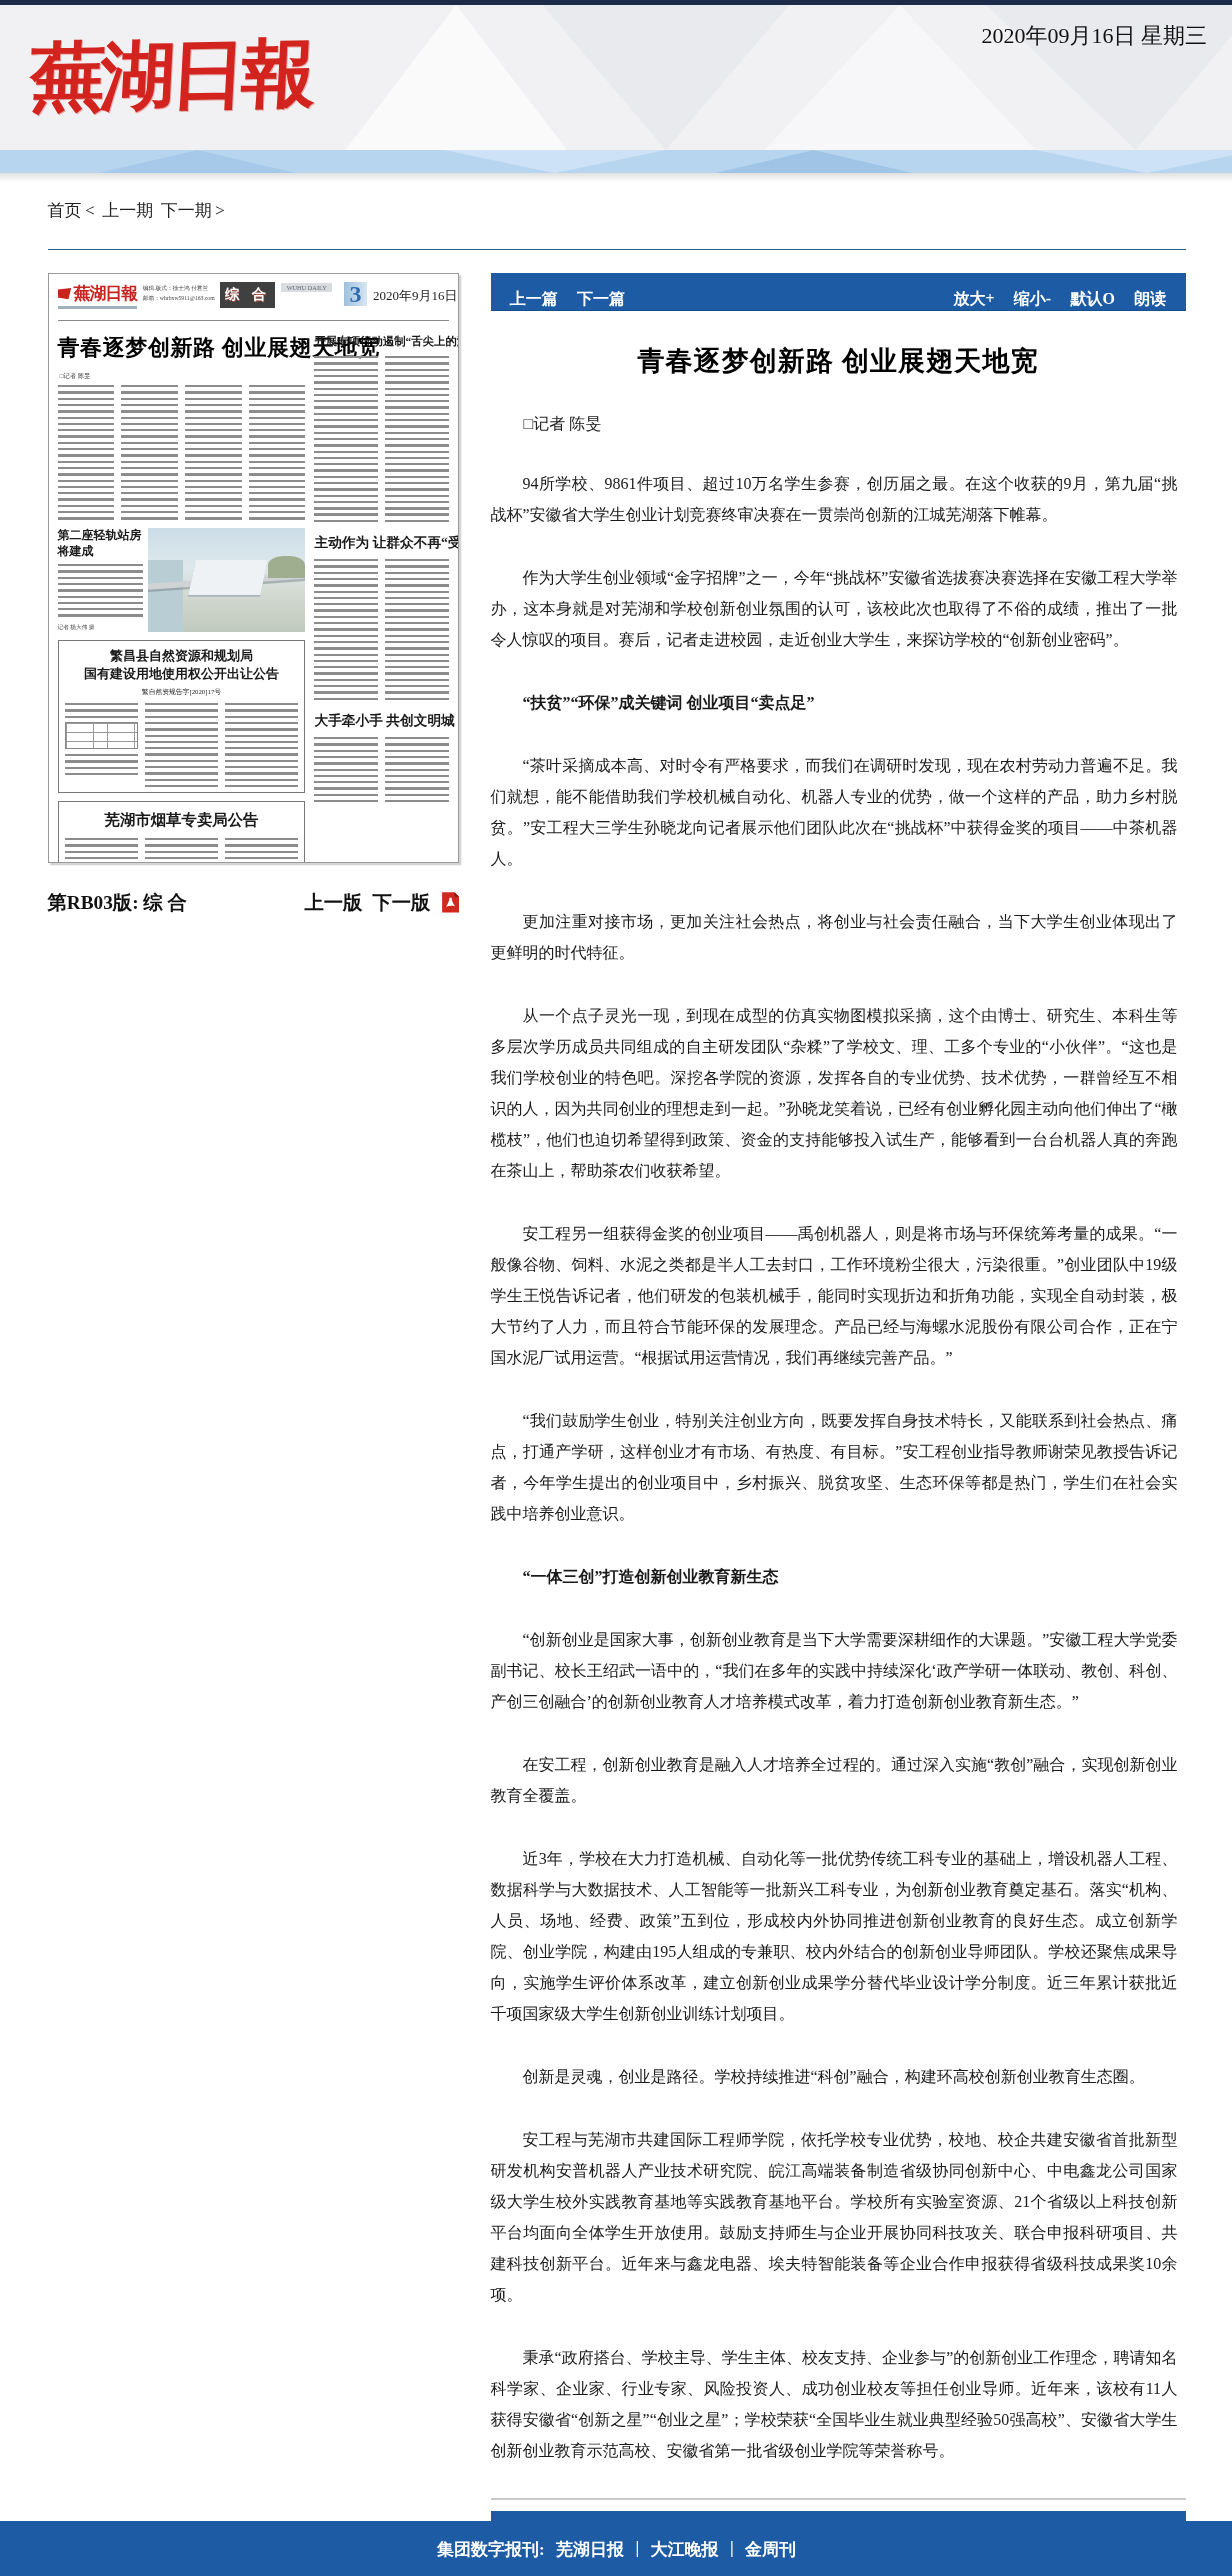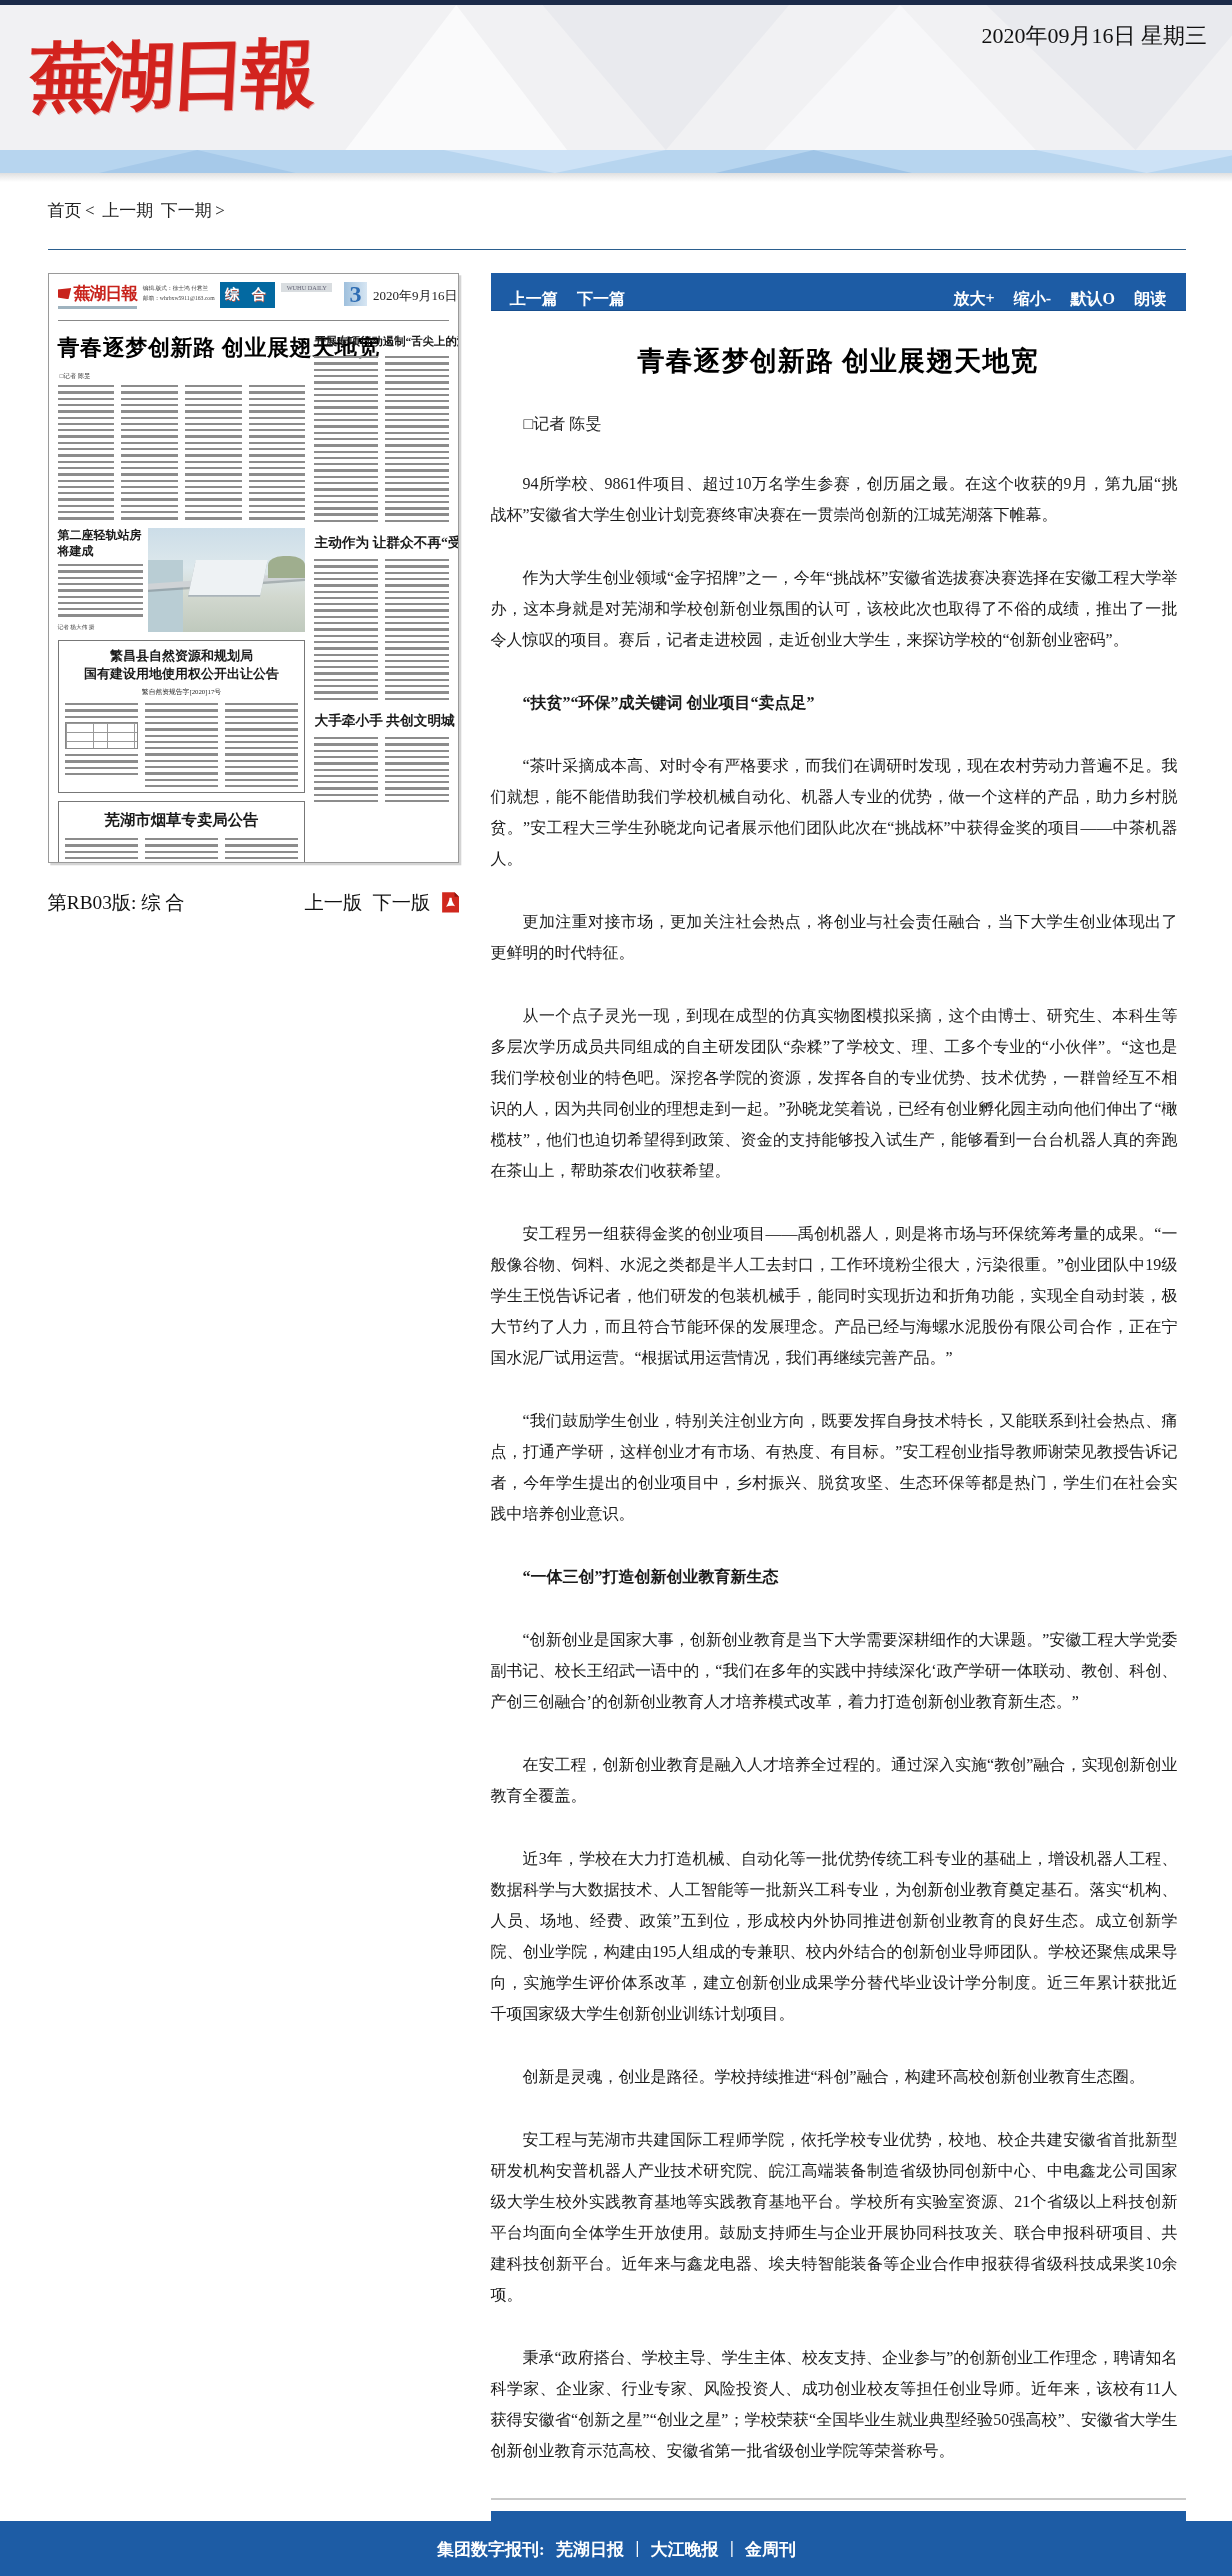--- a/index.html
+++ b/index.html
@@ -46,21 +46,21 @@
   .thumb {
     width:411px; height:590px; background:#fff;
     border:0.6px solid #9a9a9a; box-shadow:2.3px 2.3px 0 #d4d4d4;
     padding:8px 9px; overflow:hidden; cursor:pointer;
   }
   .t-mast { display:flex; align-items:flex-start; gap:5.7px; height:35px; }
   .t-logo-wrap { border-bottom:3.4px solid #9fb3bf; padding-bottom:1.1px; display:flex; align-items:center; gap:2.3px; }
   .t-flag { width:13.7px; height:11.4px; background:#c8231c; clip-path:polygon(0 15%,100% 0,80% 100%,0 85%); }
   .t-logo { color:#c8231c; font-size:17px; font-weight:bold; letter-spacing:-1.1px; white-space:nowrap; }
   .t-ed { font-size:5.7px; color:#444; line-height:1.6; padding-top:2.3px; white-space:nowrap; }
-  .t-badge { background:#0369a1; color:#fff; font-size:14.2px; font-weight:bold; padding:3.4px 4.6px; letter-spacing:4.6px; white-space:nowrap; text-shadow:0.6px 0.6px 0 #b05548; }
+  .t-badge { background:#404040; color:#fff; font-size:14.2px; font-weight:bold; padding:3.4px 4.6px; letter-spacing:4.6px; white-space:nowrap; text-shadow:0.6px 0.6px 0 #b05548; }
   .t-eng { font-size:6.3px; color:#667; background:#d9dde0; padding:1.1px 5.7px; margin-top:1.1px; white-space:nowrap; }
   .t-spacer { flex:1; border-bottom:1.1px solid #c3ccd3; height:8px; }
   .t-num { color:#2f6db3; font-size:24px; font-weight:bold; line-height:1; background:linear-gradient(90deg,#9fc0dd,#d7e6f3); padding:0 5.7px; }
   .t-date { font-size:13px; color:#222; white-space:nowrap; padding-top:4.6px; }
   .t-rule { border-top:1.1px solid #888; margin:3.4px 0 6.8px; }
   .t-top { display:flex; gap:9px; }
   .t-left { flex:1.85; min-width:0; }
   .t-right { flex:1; min-width:0; }
   .t-h1 { font-size:22px; font-weight:bold; text-align:center; letter-spacing:0.6px; margin:4.6px 0 9px; color:#000; white-space:nowrap; }
   .t-byline { font-size:6.3px; color:#333; margin:0 0 4.6px 2.3px; }
@@ -83,21 +83,21 @@
   .t-photo .trees { position:absolute; right:0; top:26%; width:24%; height:22%; background:#9fae8e; border-radius:40% 40% 0 0; }
   .t-notice { border:0.6px solid #777; margin-top:8px; padding:5.7px 6.8px; }
   .t-n-t1 { text-align:center; font-size:13px; font-weight:bold; line-height:1.4; white-space:nowrap; }
   .t-n-sub { text-align:center; font-size:6.8px; margin:3.4px 0 5.7px; color:#222; }
   .t-table { height:27px; border:0.6px solid #888; margin-bottom:4.6px;
     background:
       repeating-linear-gradient(to right,#999 0 0.6px,transparent 0.6px 13.7px),
       repeating-linear-gradient(to bottom,#999 0 0.6px,transparent 0.6px 9px); }
   .t-n2-title { text-align:center; font-size:15.4px; font-weight:bold; margin:2.3px 0 6.8px; white-space:nowrap; }
   
-  .pagebar { width:411px; display:flex; justify-content:space-between; align-items:flex-start; margin-top:26px; font-size:19.3px; color:#111; }
+  .pagebar { width:411px; display:flex; justify-content:space-between; align-items:flex-start; margin-top:26px; font-size:19.3px; color:#111;font-weight:bold; }
   .pagebar .links { display:flex; align-items:center; gap:10.2px; }
   .pagebar .links span { cursor:pointer; }
   .pdf-ico { width:18px; height:20.5px; display:inline-block; vertical-align:middle; }
   
   .artbar {
     background:#1d5ca5; border-bottom:1.7px solid #174e8e; color:#fff;
     height:38px; display:flex; align-items:flex-end; justify-content:space-between;
     padding:0 19.3px; font-size:16px; font-weight:bold;
   }
   .artbar .grp { display:flex; gap:19.3px; }

